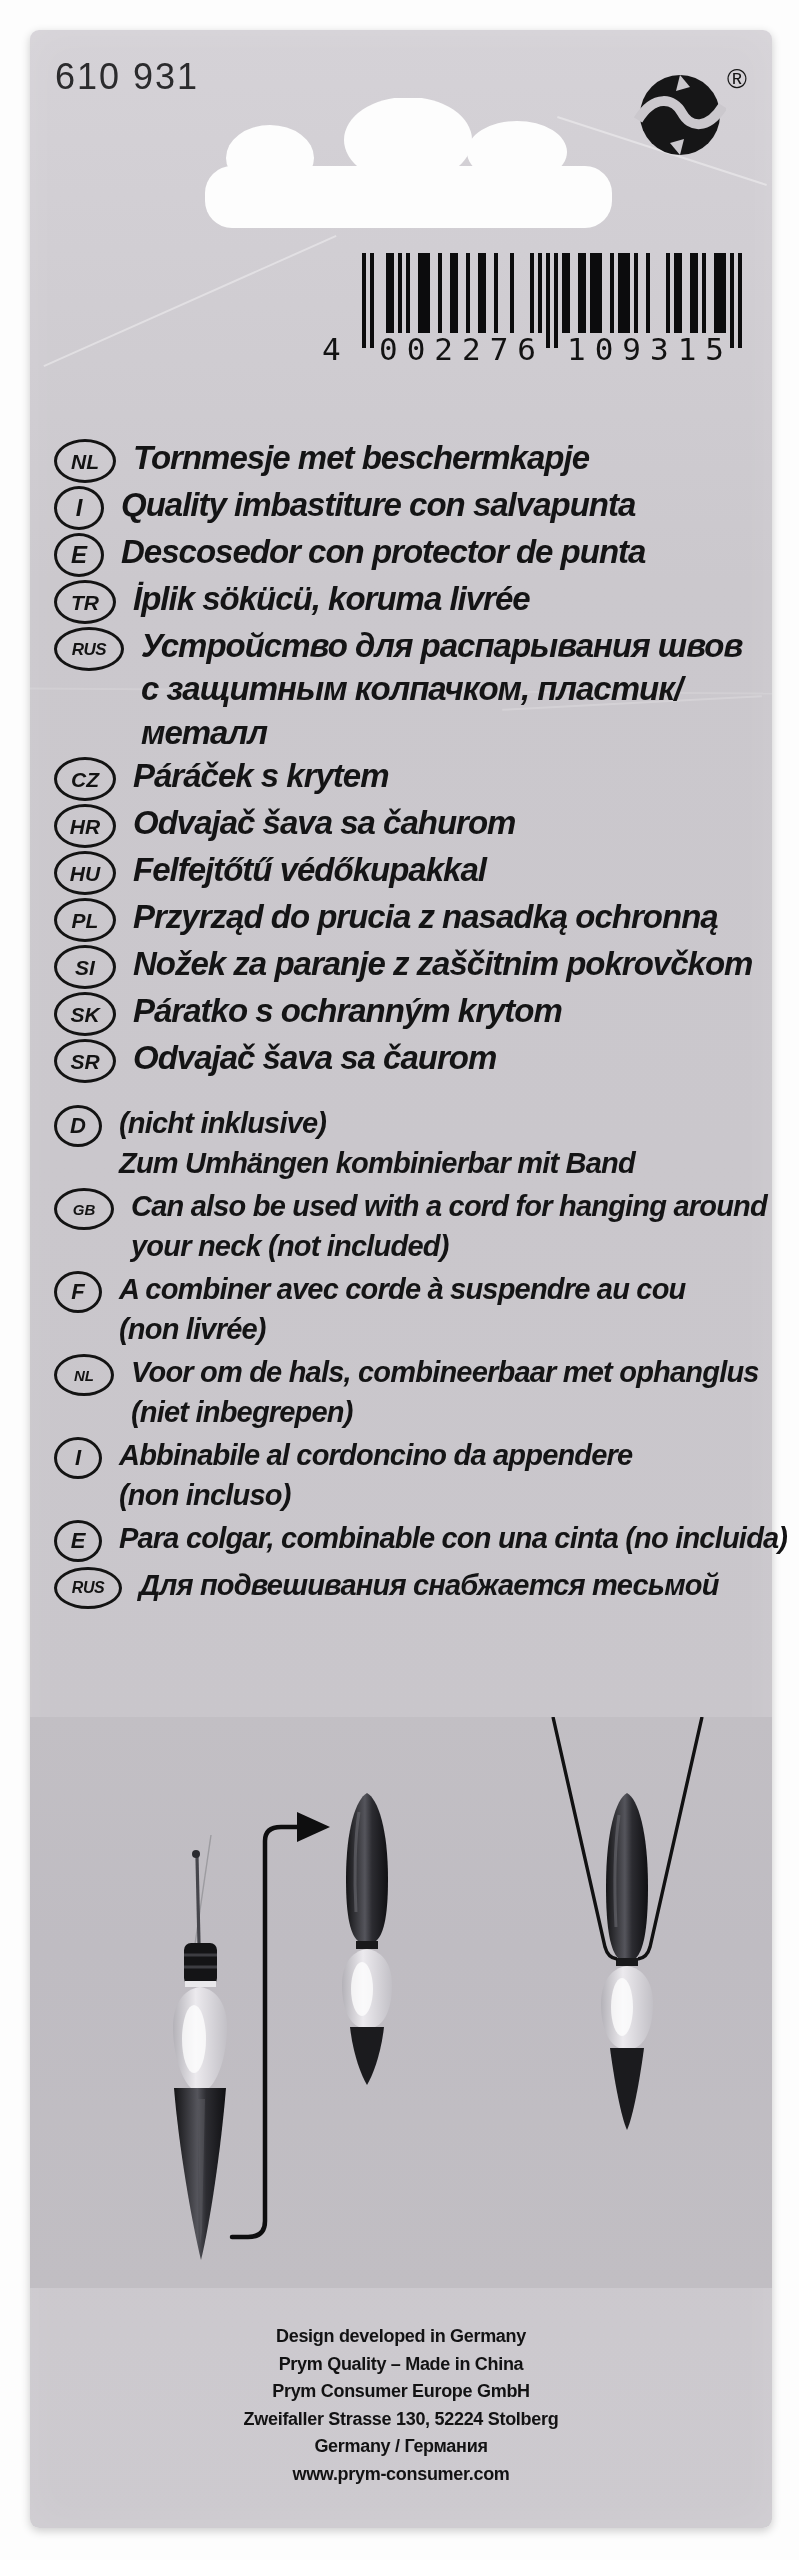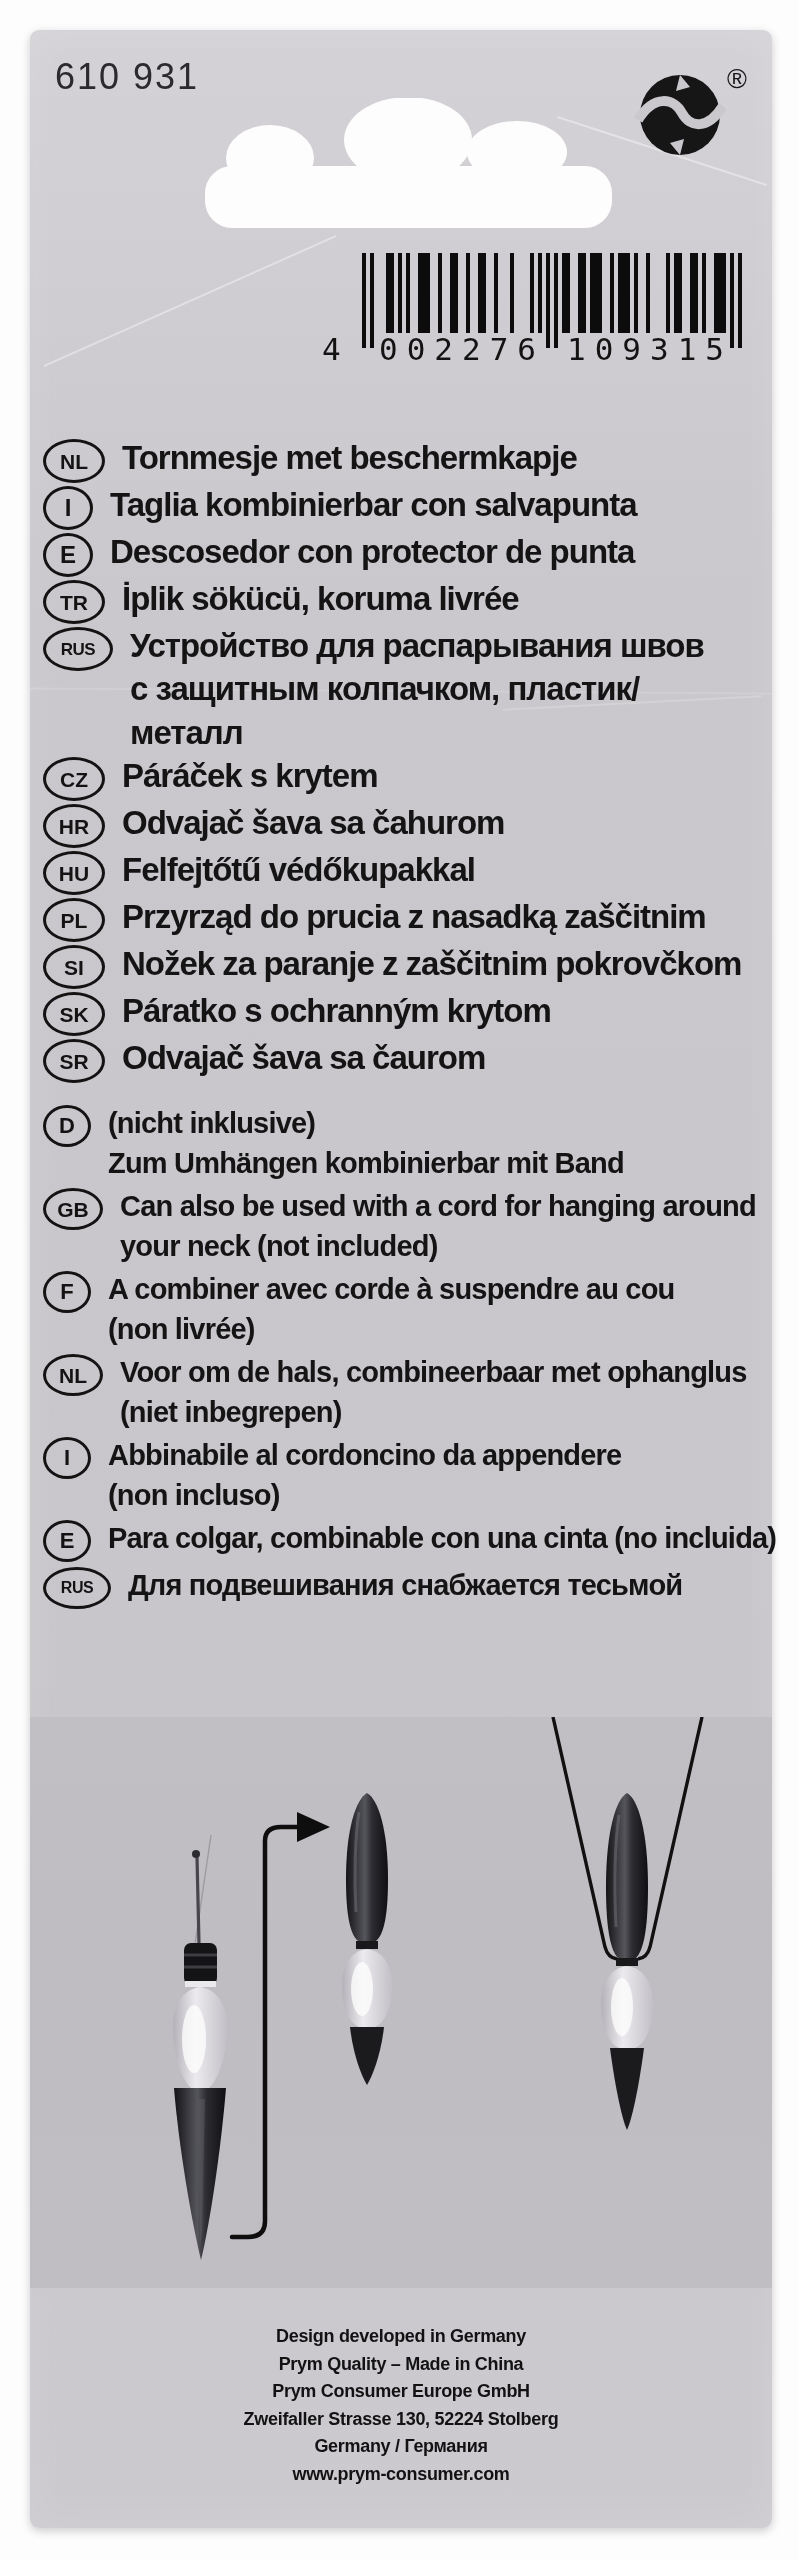--- a/index.html
+++ b/index.html
@@ -17,34 +17,34 @@
   #greendot sup{font-size:27px;font-weight:500;color:#151515;position:relative;top:-4px;left:1px;}
   
   #barcode{position:absolute;left:0;top:215px;width:742px;height:140px;}
   #bars{position:absolute;left:332px;top:8px;}
   .bdig{position:absolute;top:86px;height:34px;font-family:"DejaVu Sans Mono","Liberation Mono",monospace;
     font-size:31px;font-weight:500;color:#131313;display:flex;justify-content:space-between;}
   #bd-prefix{left:292px;width:34px;}
   #bd-left{left:349px;width:157px;}
   #bd-right{left:537px;width:157px;}
   
-  .list{position:absolute;left:13px;right:14px;color:#141415;}
+  .list{position:absolute;left:24px;right:14px;color:#141415;font-style:italic;}
   #names{top:406px;font-size:33px;line-height:43.4px;font-weight:700;letter-spacing:-1px;}
   #notes{top:1073px;font-size:29px;line-height:40px;font-weight:700;letter-spacing:-0.8px;}
   .row{display:flex;align-items:flex-start;}
   #notes .row{margin-bottom:3px;}
   .badge{flex:0 0 auto;border:3.5px solid #131313;border-radius:50%;display:flex;align-items:center;
     justify-content:center;height:38px;margin-top:3px;margin-right:17px;font-weight:700;
     letter-spacing:0;line-height:1;color:#131313;background:transparent;}
   .b1{width:44px;font-size:24px;}
   .b2{width:56px;font-size:21px;}
   .b3{width:64px;font-size:17px;letter-spacing:-0.5px;}
   #notes .badge{height:36px;margin-top:2px;}
   #notes .b1{width:42px;font-size:22px;}
-  #notes .b2{width:54px;font-size:21px;}
+  #notes .b2{width:54px;font-size:15px;}
   #notes .b3{width:62px;font-size:16px;}
   .lines span{display:block;white-space:nowrap;}
   
   #band{position:absolute;left:0;top:1687px;width:742px;height:571px;
     background:linear-gradient(180deg,#c2bfc4 0%,#bfbcc2 40%,#c1bec3 100%);}
   
   #footer{position:absolute;left:0;top:2293px;width:100%;text-align:center;font-weight:700;
     font-size:18px;line-height:27.6px;letter-spacing:-0.3px;color:#121213;}
   #footer span{display:block;}
   
@@ -158,21 +158,21 @@
           </span>
         <div class="lines">
             <span>Tornmesje met beschermkapje</span>
           </div>
       </div>
       <div class="row">
         <span class="badge b1">
             <span>I</span>
           </span>
         <div class="lines">
-            <span>Taglia kombinierbar con salvapunta</span>
+            <span>Quality imbastiture con salvapunta</span>
           </div>
       </div>
       <div class="row">
         <span class="badge b1">
             <span>E</span>
           </span>
         <div class="lines">
             <span>Descosedor con protector de punta</span>
           </div>
       </div>
@@ -216,21 +216,21 @@
           </span>
         <div class="lines">
             <span>Felfejtőtű védőkupakkal</span>
           </div>
       </div>
       <div class="row">
         <span class="badge b2">
             <span>PL</span>
           </span>
         <div class="lines">
-            <span>Przyrząd do prucia z nasadką zaščitnim</span>
+            <span>Przyrząd do prucia z nasadką ochronną</span>
           </div>
       </div>
       <div class="row">
         <span class="badge b2">
             <span>SI</span>
           </span>
         <div class="lines">
             <span>Nožek za paranje z zaščitnim pokrovčkom</span>
           </div>
       </div>

